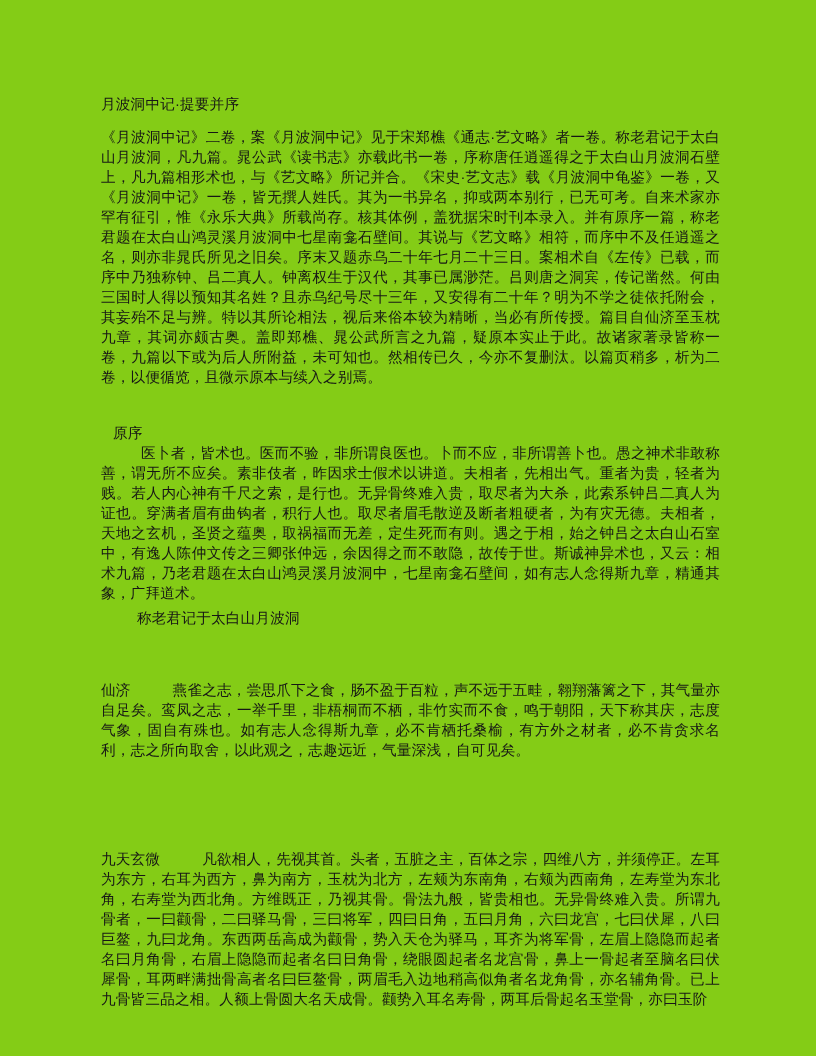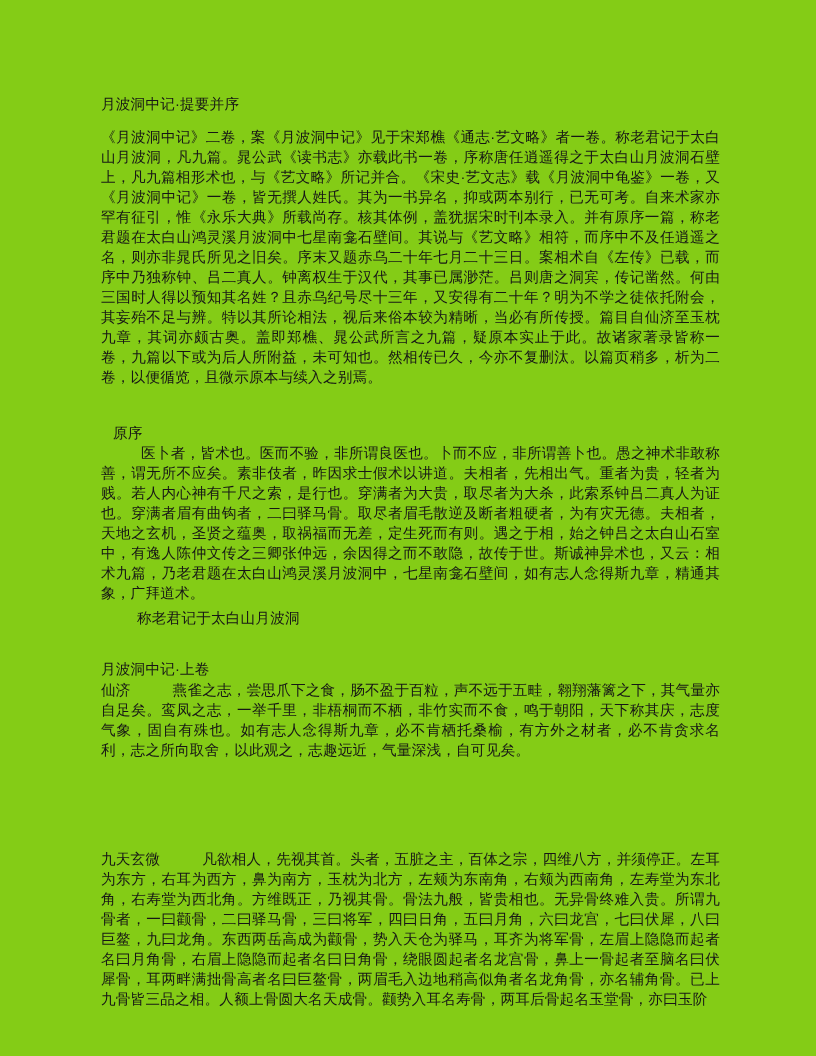--- a/index.html
+++ b/index.html
@@ -87,23 +87,22 @@
 <body>
 
 <div class="page">
 
   <h1 class="doc-title">月波洞中记·提要并序</h1>
 
   <p class="para abstract">《月波洞中记》二卷，案《月波洞中记》见于宋郑樵《通志·艺文略》者一卷。称老君记于太白山月波洞，凡九篇。晁公武《读书志》亦载此书一卷，序称唐任逍遥得之于太白山月波洞石壁上，凡九篇相形术也，与《艺文略》所记并合。《宋史·艺文志》载《月波洞中龟鉴》一卷，又《月波洞中记》一卷，皆无撰人姓氏。其为一书异名，抑或两本别行，已无可考。自来术家亦罕有征引，惟《永乐大典》所载尚存。核其体例，盖犹据宋时刊本录入。并有原序一篇，称老君题在太白山鸿灵溪月波洞中七星南龛石壁间。其说与《艺文略》相符，而序中不及任逍遥之名，则亦非晁氏所见之旧矣。序末又题赤乌二十年七月二十三日。案相术自《左传》已载，而序中乃独称钟、吕二真人。钟离权生于汉代，其事已属渺茫。吕则唐之洞宾，传记凿然。何由三国时人得以预知其名姓？且赤乌纪号尽十三年，又安得有二十年？明为不学之徒依托附会，其妄殆不足与辨。特以其所论相法，视后来俗本较为精晰，当必有所传授。篇目自仙济至玉枕九章，其词亦颇古奥。盖即郑樵、晁公武所言之九篇，疑原本实止于此。故诸家著录皆称一卷，九篇以下或为后人所附益，未可知也。然相传已久，今亦不复删汰。以篇页稍多，析为二卷，以便循览，且微示原本与续入之别焉。</p>
 
   <h2 class="sec-heading preface-heading">原序</h2>
 
-  <p class="para preface-body">医卜者，皆术也。医而不验，非所谓良医也。卜而不应，非所谓善卜也。愚之神术非敢称善，谓无所不应矣。素非伎者，昨因求士假术以讲道。夫相者，先相出气。重者为贵，轻者为贱。若人内心神有千尺之索，是行也。穿满者为大贵，取尽者为大杀，此索系钟吕二真人为证也。穿满者眉有曲钩者，二曰驿马骨。取尽者眉毛散逆及断者粗硬者，为有灾无德。夫相者，天地之玄机，圣贤之蕴奥，取祸福而无差，定生死而有则。遇之于相，始之钟吕之太白山石室中，有逸人陈仲文传之三卿张仲远，余因得之而不敢隐，故传于世。斯诚神异术也，又云：相术九篇，乃老君题在太白山鸿灵溪月波洞中，七星南龛石壁间，如有志人念得斯九章，精通其象，广拜道术。</p>
+  <p class="para preface-body">医卜者，皆术也。医而不验，非所谓良医也。卜而不应，非所谓善卜也。愚之神术非敢称善，谓无所不应矣。素非伎者，昨因求士假术以讲道。夫相者，先相出气。重者为贵，轻者为贱。若人内心神有千尺之索，是行也。无异骨终难入贵，取尽者为大杀，此索系钟吕二真人为证也。穿满者眉有曲钩者，积行人也。取尽者眉毛散逆及断者粗硬者，为有灾无德。夫相者，天地之玄机，圣贤之蕴奥，取祸福而无差，定生死而有则。遇之于相，始之钟吕之太白山石室中，有逸人陈仲文传之三卿张仲远，余因得之而不敢隐，故传于世。斯诚神异术也，又云：相术九篇，乃老君题在太白山鸿灵溪月波洞中，七星南龛石壁间，如有志人念得斯九章，精通其象，广拜道术。</p>
 
   <p class="date-line">称老君记于太白山月波洞</p>
 
-  <h2 class="sec-heading volume-heading">月波洞中记·上卷</h2>
 
   <p class="para section-xianji"><span class="sec-label">仙济</span><span class="sec-body">燕雀之志，尝思爪下之食，肠不盈于百粒，声不远于五畦，翱翔藩篱之下，其气量亦自足矣。鸾凤之志，一举千里，非梧桐而不栖，非竹实而不食，鸣于朝阳，天下称其庆，志度气象，固自有殊也。如有志人念得斯九章，必不肯栖托桑榆，有方外之材者，必不肯贪求名利，志之所向取舍，以此观之，志趣远近，气量深浅，自可见矣。</span></p>
 
   <p class="para section-jiutian"><span class="sec-label">九天玄微</span><span class="sec-body">凡欲相人，先视其首。头者，五脏之主，百体之宗，四维八方，并须停正。左耳为东方，右耳为西方，鼻为南方，玉枕为北方，左颊为东南角，右颊为西南角，左寿堂为东北角，右寿堂为西北角。方维既正，乃视其骨。骨法九般，皆贵相也。无异骨终难入贵。所谓九骨者，一曰颧骨，二曰驿马骨，三曰将军，四曰日角，五曰月角，六曰龙宫，七曰伏犀，八曰巨鳌，九曰龙角。东西两岳高成为颧骨，势入天仓为驿马，耳齐为将军骨，左眉上隐隐而起者名曰月角骨，右眉上隐隐而起者名曰日角骨，绕眼圆起者名龙宫骨，鼻上一骨起者至脑名曰伏犀骨，耳两畔满拙骨高者名曰巨鳌骨，两眉毛入边地稍高似角者名龙角骨，亦名辅角骨。已上九骨皆三品之相。人额上骨圆大名天成骨。颧势入耳名寿骨，两耳后骨起名玉堂骨，亦曰玉阶</span></p>
 
 </div>
 
 </body></html>

